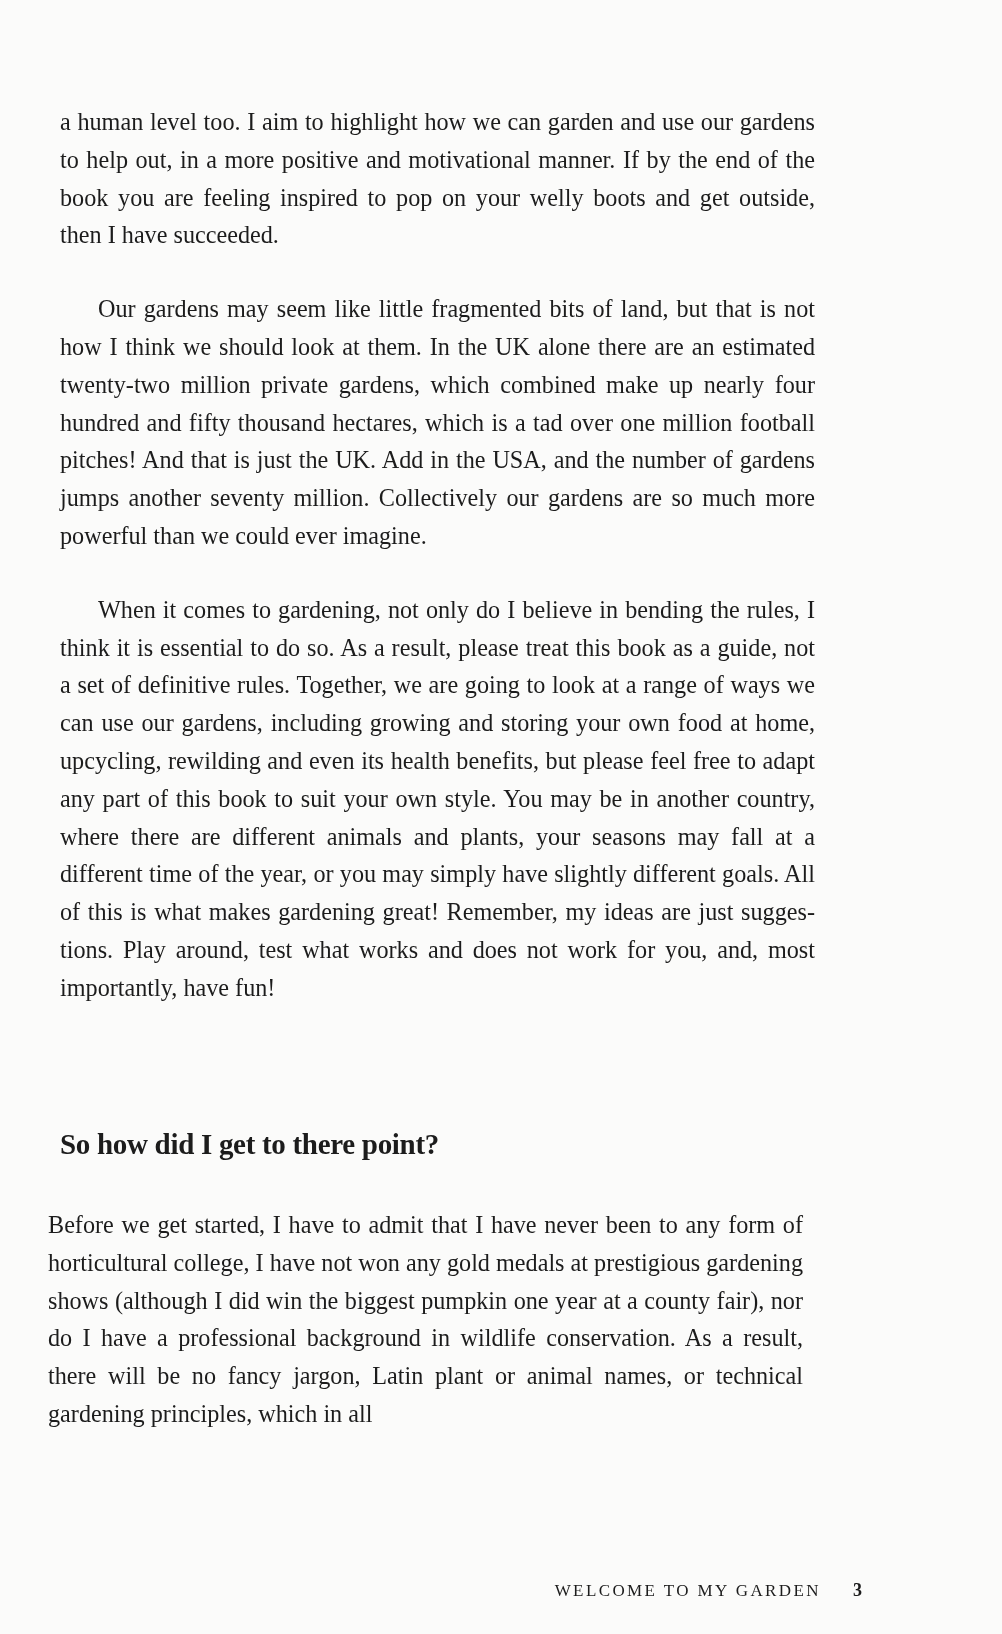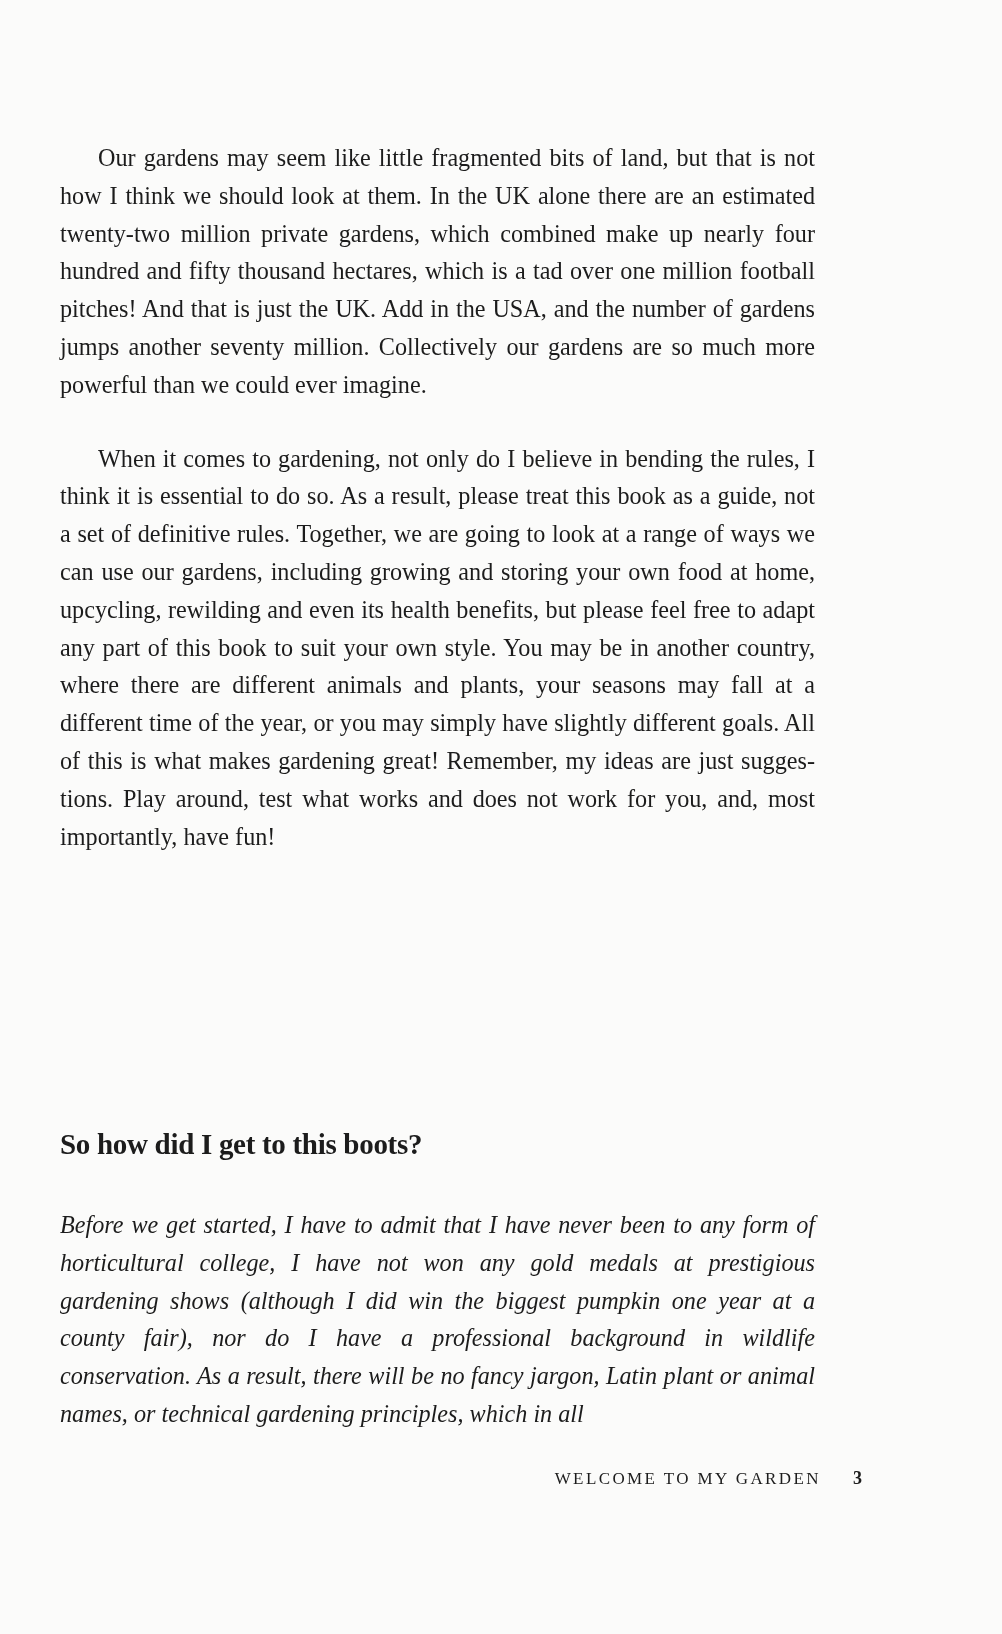--- a/index.html
+++ b/index.html
@@ -27,52 +27,52 @@
     .heading {
       position: absolute;
       left: 60px; top: 1128px;
       margin: 0;
       font-size: 29px;
       font-weight: bold;
       letter-spacing: -0.3px;
     }
     .section2 {
       position: absolute;
-      left: 60px; top: 1206px;
+      left: 48px; top: 1206px;
       width: 755px;
-      font-style: italic;
     }
     .footer {
       position: absolute;
-      top: 1468px;
+      top: 1580px;
       left: 500px;
       width: 362px;
       display: flex;
       justify-content: flex-end;
       align-items: flex-end;
       font-size: 17px;
     }
     .footer .running-title {
       letter-spacing: 2.4px;
       margin-right: 32px;
     }
     .footer .page-number {
       font-weight: bold;
       font-size: 18px;
     }
   </style>
 </head>
 <body>
 
 <div class="page">
+  <p class="para">a human level too. I aim to highlight how we can garden and use our gardens to help out, in a more positive and motivational manner. If by the end of the book you are feeling inspired to pop on your welly boots and get outside, then I have succeeded.</p>
   <p class="para indent">Our gardens may seem like little fragmented bits of land, but that is not how I think we should look at them. In the UK alone there are an estimated twenty-two million private gardens, which combined make up nearly four hundred and fifty thousand hectares, which is a tad over one million football pitches! And that is just the UK. Add in the USA, and the number of gardens jumps another seventy million. Collectively our gardens are so much more powerful than we could ever imagine.</p>
   <p class="para indent">When it comes to gardening, not only do I believe in bending the rules, I think it is essential to do so. As a result, please treat this book as a guide, not a set of definitive rules. Together, we are going to look at a range of ways we can use our gardens, including growing and storing your own food at home, upcycling, rewilding and even its health benefits, but please feel free to adapt any part of this book to suit your own style. You may be in another country, where there are different animals and plants, your seasons may fall at a different time of the year, or you may simply have slightly different goals. All of this is what makes gardening great! Remember, my ideas are just sugges­tions. Play around, test what works and does not work for you, and, most importantly, have fun!</p>
 </div>
 
-<h2 class="heading">So how did I get to this boots?</h2>
+<h2 class="heading">So how did I get to there point?</h2>
 
 <div class="section2">
   <p class="para">Before we get started, I have to admit that I have never been to any form of horticultural college, I have not won any gold medals at pres­tigious gardening shows (although I did win the biggest pumpkin one year at a county fair), nor do I have a professional background in wildlife conservation. As a result, there will be no fancy jargon, Latin plant or animal names, or technical gardening principles, which in all</p>
 </div>
 
 <div class="footer">
   <span class="running-title">WELCOME TO MY GARDEN</span>
   <span class="page-number">3</span>
 </div>
 

